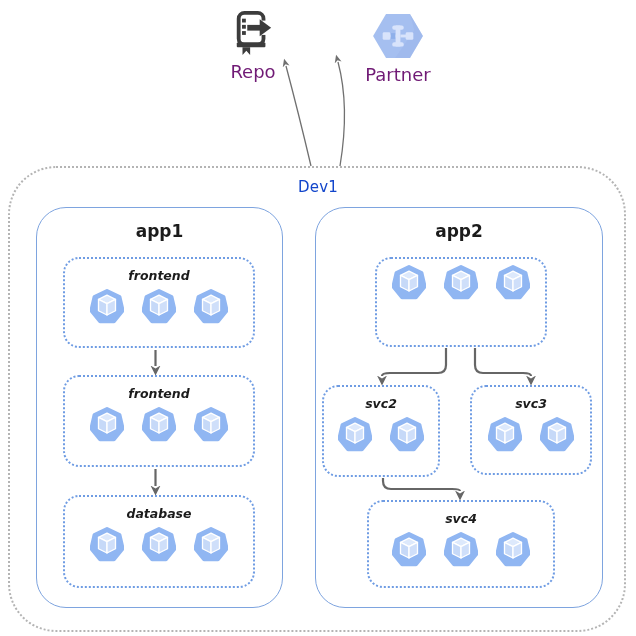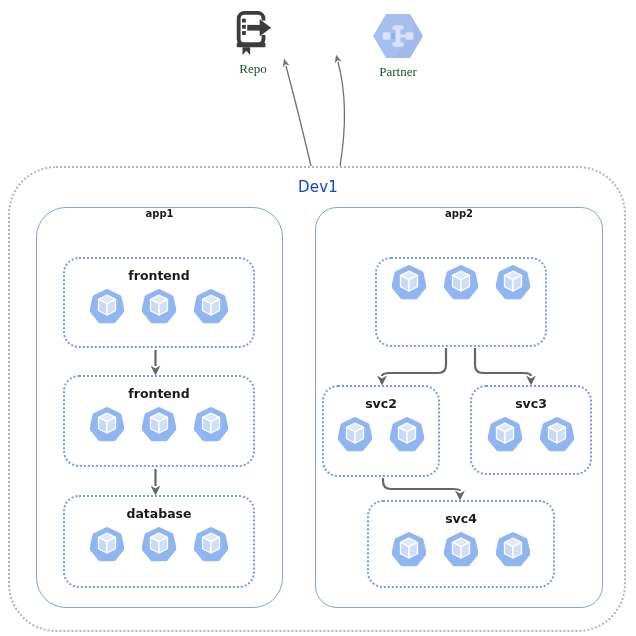--- a/index.html
+++ b/index.html
@@ -14,41 +14,41 @@
   }
   .cluster-label{
     position:absolute;left:8px;top:178px;width:620px;text-align:center;
     font-weight:normal;font-size:15px;color:#1245cb;letter-spacing:.2px;
   }
   .app{
     position:absolute;border:1.5px solid #7ea4df;border-radius:30px;
     box-sizing:border-box;background:#fff;
   }
   #app1{left:36px;top:207px;width:247px;height:401px;}
-  #app2{left:315px;top:207px;width:288px;height:401px;border-radius:22px;}
-  .app-title{text-align:center;font-weight:bold;font-size:10px;}
+  #app2{left:315px;top:207px;width:288px;height:401px;}
+  .app-title{margin-top:13px;text-align:center;font-weight:bold;font-size:17px;}
   .service{
     position:absolute;border:2px dotted #6f9ce3;border-radius:16px;
     box-sizing:border-box;background:#fff;
   }
   #svc-frontend{left:63px;top:257px;width:192px;height:91px;}
   #svc-backend {left:63px;top:375px;width:192px;height:92px;}
   #svc-database{left:63px;top:495px;width:192px;height:93px;}
   #svc-sv1 {left:375px;top:257px;width:172px;height:90px;}
   #svc-svc2{left:322px;top:385px;width:118px;height:92px;}
   #svc-svc3{left:470px;top:385px;width:122px;height:90px;}
   #svc-svc4{left:367px;top:500px;width:188px;height:88px;}
-  .service-title{margin-top:9px;text-align:center;font-weight:bold;font-size:12.5px;}
+  .service-title{margin-top:9px;text-align:center;font-weight:bold;font-size:12.5px;font-style:italic;}
   .pods{display:flex;justify-content:center;align-items:center;gap:18px;margin-top:5px;}
   .pod{flex:0 0 auto;}
   
   .ext-node{position:absolute;display:flex;flex-direction:column;align-items:center;}
   #repo-node{left:227px;top:10px;width:52px;}
   #partner-node{left:368px;top:13px;width:60px;}
-  .ext-label{margin-top:5px;font-size:13px;color:#14532d;font-family:Liberation Serif, serif;}
+  .ext-label{margin-top:5px;font-size:18px;color:#701a75;}
   
   #edges{position:absolute;left:0;top:0;width:636px;height:636px;pointer-events:none;}
 </style>
 </head>
 <body>
 
 <div id="stage">
 
   <div class="ext-node" id="repo-node">
     <svg width="42" height="46" viewBox="0 0 44 48">

